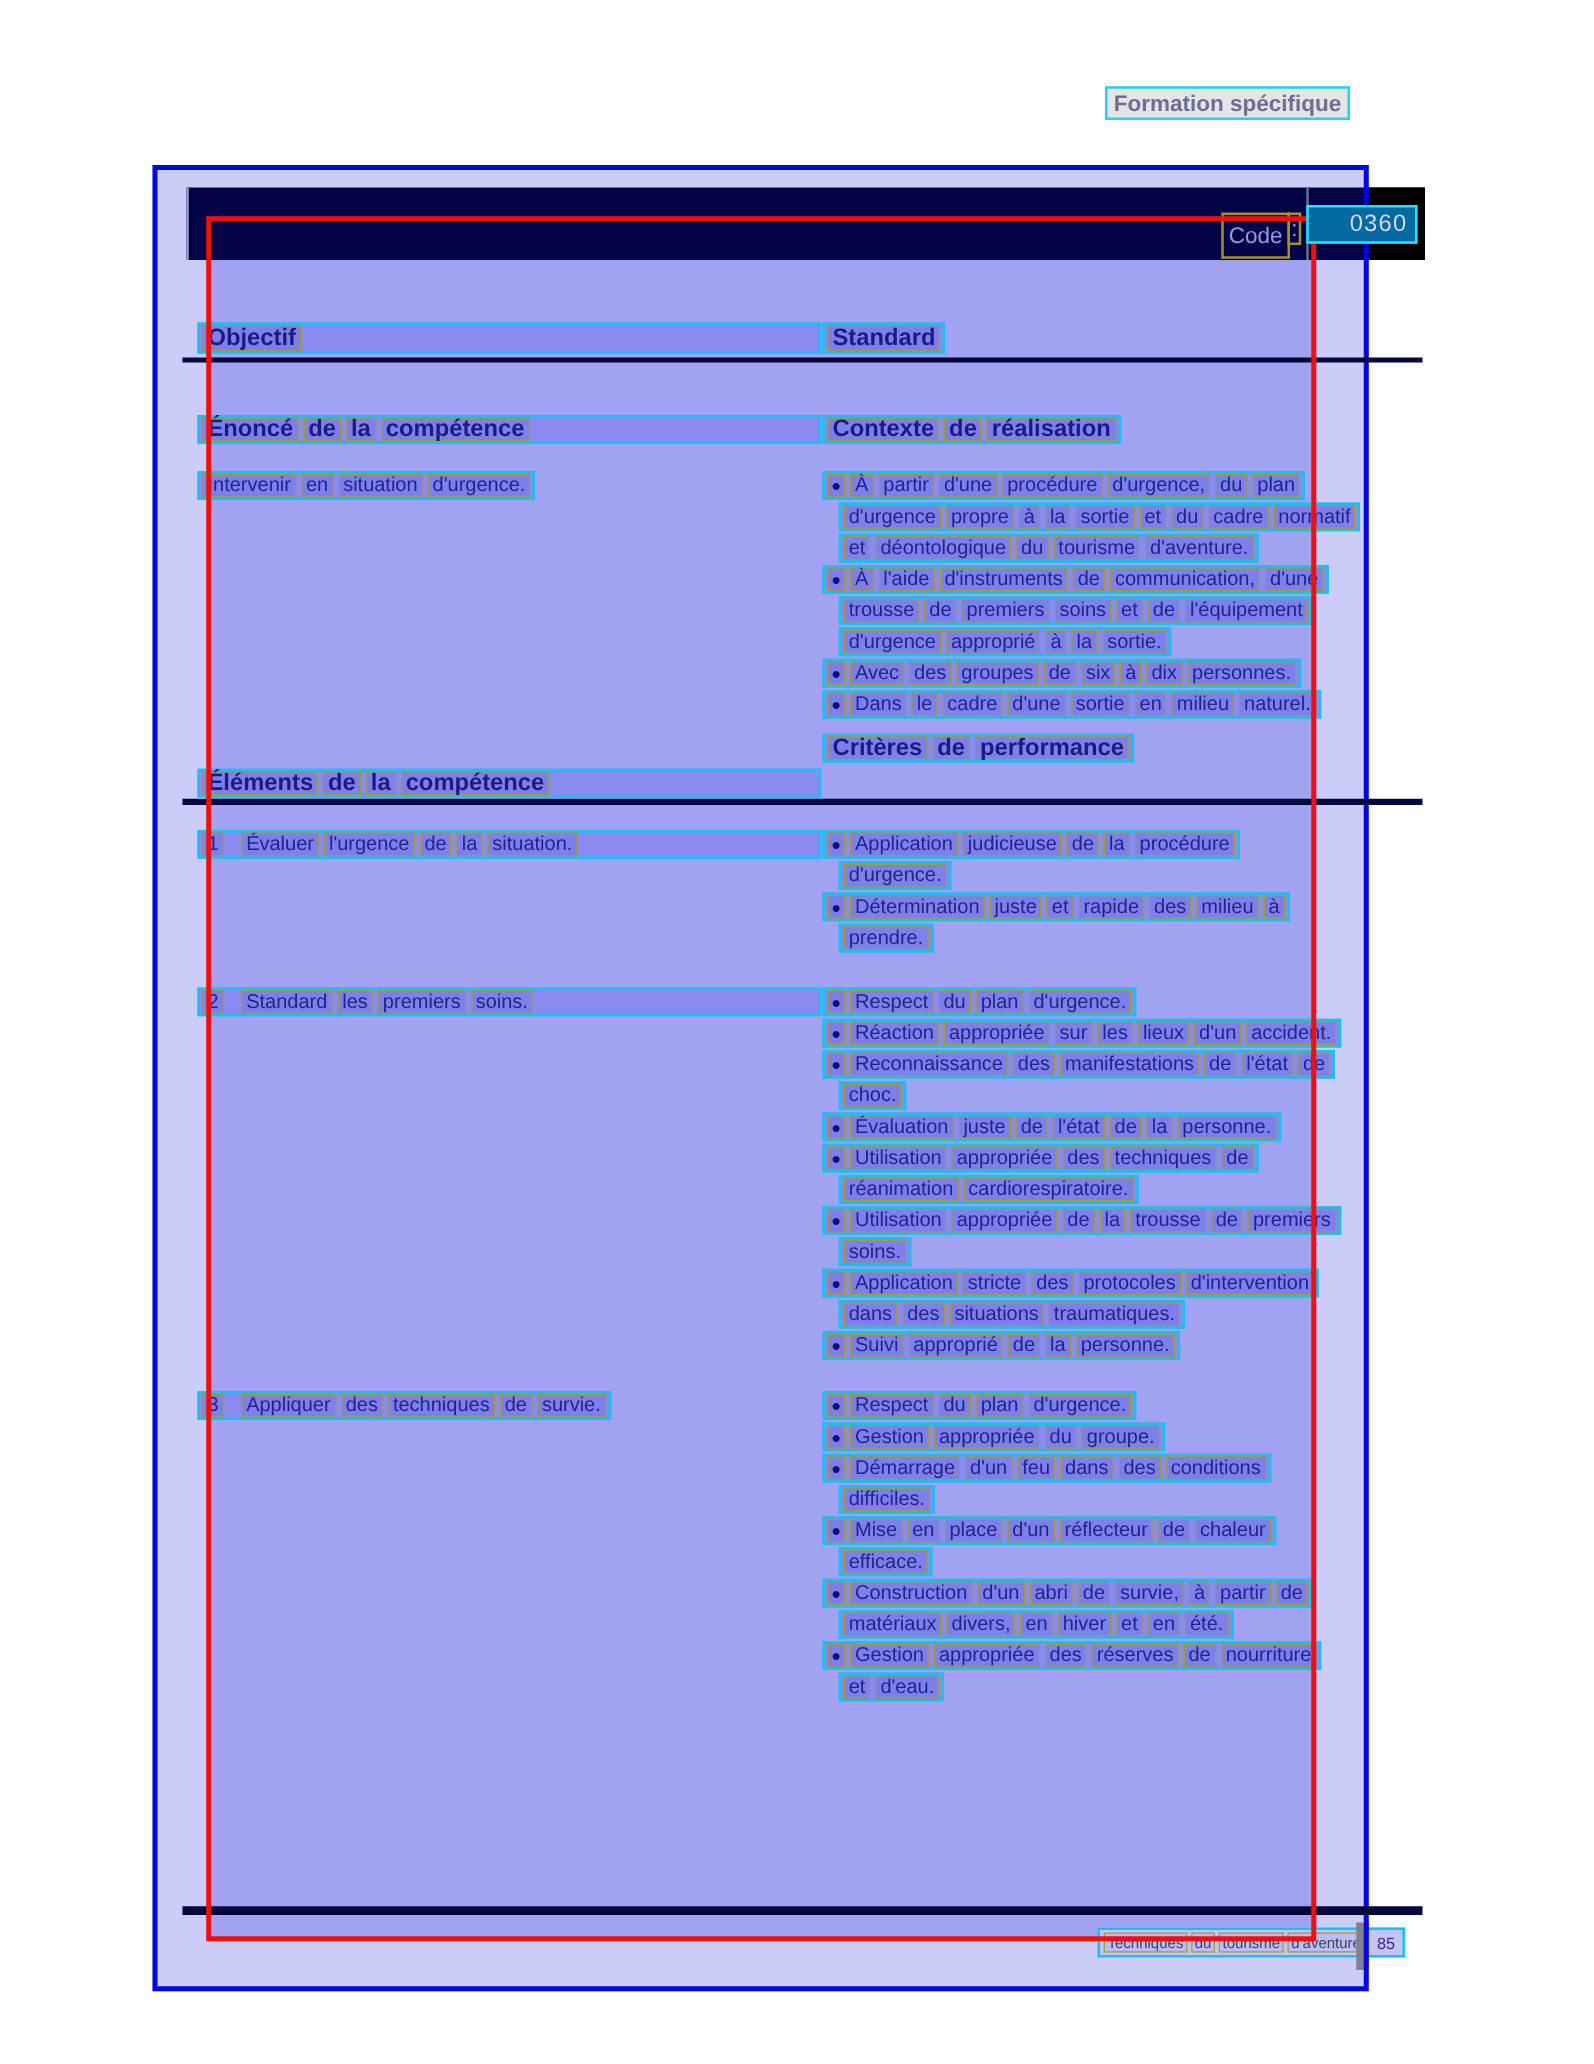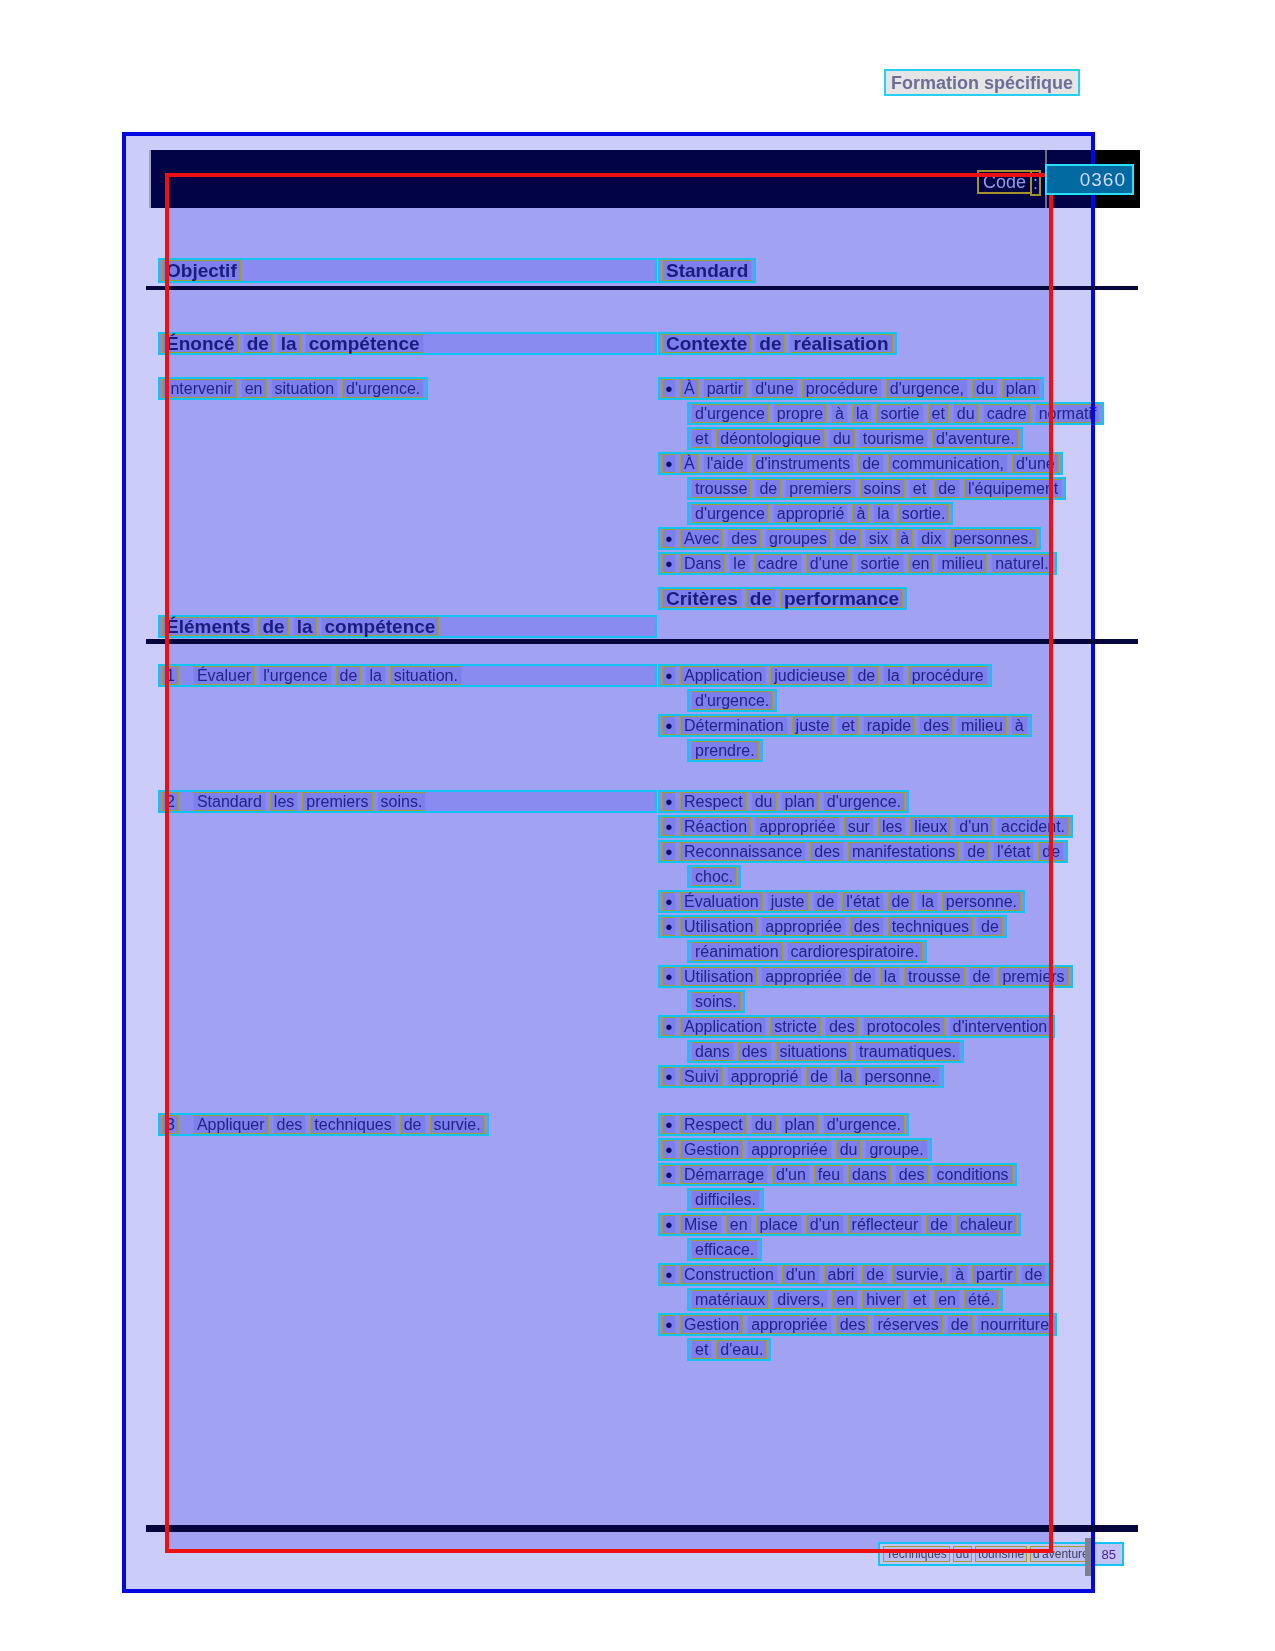--- a/index.html
+++ b/index.html
@@ -9,21 +9,21 @@
   
   .blue-fill{position:absolute;left:122px;top:132px;width:973px;height:1461px;background:#cbcdf8;z-index:1;}
   .blue-border{position:absolute;left:122px;top:132px;width:973px;height:1461px;border:4px solid #0007df;box-sizing:border-box;background:transparent;z-index:40;pointer-events:none;}
   .red-fill{position:absolute;left:165px;top:173px;width:888px;height:1380px;background:#a1a3f2;z-index:2;}
   .red-border{position:absolute;left:165px;top:173px;width:888px;height:1380px;border:4px solid #ee1010;box-sizing:border-box;background:transparent;z-index:50;pointer-events:none;}
 
   
   .header-bar{position:absolute;left:149px;top:150px;width:991px;height:58px;background:#020247;border-left:2px solid #9aa2c4;box-sizing:border-box;z-index:3;}
   .header-bar .black-cap{position:absolute;right:0;top:0;width:45px;height:58px;background:#000000;}
   .header-bar .gray-vline{position:absolute;left:894px;top:0;width:2px;height:58px;background:#6d6d85;}
-  .code-label-box{position:absolute;left:826px;top:20px;height:24px;box-sizing:border-box;border:2px solid #a3922c;display:flex;align-items:center;padding:0 4px;z-index:4;}
+  .code-label-box{position:absolute;left:826px;top:20px;height:37px;box-sizing:border-box;border:2px solid #a3922c;display:flex;align-items:center;padding:0 4px;z-index:4;}
   .code-label-box span{color:#969ae6;font-size:18px;}
   .code-colon-box{position:absolute;left:879px;top:20px;width:11px;height:26px;box-sizing:border-box;border:2px solid #a3922c;display:flex;align-items:center;justify-content:center;z-index:4;}
   .code-colon-box span{color:#969ae6;font-size:18px;}
   .code-value-box{position:absolute;left:1045px;top:164px;width:89px;height:31px;box-sizing:border-box;border:2px solid #2ae0f8;background:#0369a1;display:flex;align-items:center;justify-content:flex-end;padding:0 6px;z-index:55;}
   .code-value-box span{color:#d6d8fa;font-size:19px;letter-spacing:1px;}
 
   
   .formation-box{position:absolute;left:884px;top:69px;height:27px;box-sizing:border-box;border:2px solid #24d0f6;background:#e5e5e5;display:flex;align-items:flex-end;padding:0 5px;z-index:5;}
   .formation-box span{color:#6d6d96;font-size:18px;font-weight:600;}
 
@@ -33,21 +33,21 @@
   .rule2{top:639px;height:5px;}
   .rule3{top:1525px;height:7px;}
 
   
   .col{position:absolute;z-index:5;}
   .col-left{left:158px;width:499px;}
   .col-right{left:658px;width:415px;}
   .line{box-sizing:border-box;height:23px;margin-bottom:2px;display:flex;align-items:center;gap:4px;
         padding:0 2px;background:#898bf0;border:2px solid #12c4f4;width:max-content;}
   .line.stretch{width:100%;}
-  .line.cont{margin-left:29px;align-items:flex-end;}
+  .line.cont{margin-left:13px;align-items:flex-end;}
   .w{box-sizing:border-box;border:1px solid #a59c30;background:#7d7fec;color:#232387;
      font-size:16px;height:19px;display:flex;align-items:center;padding:0 3px;white-space:pre;}
   .w.num{margin-right:10px;}
   .bullet-w{box-sizing:border-box;border:1px solid #a59c30;background:#7d7fec;color:#101068;
      width:14px;height:19px;display:flex;align-items:center;justify-content:center;font-size:13px;}
   .hrow .w{font-weight:bold;color:#1b1b7e;font-size:19px;}
   .big .line{height:25px;}
   .big .w{font-weight:bold;color:#1b1b7e;font-size:19px;height:21px;}
 
   

